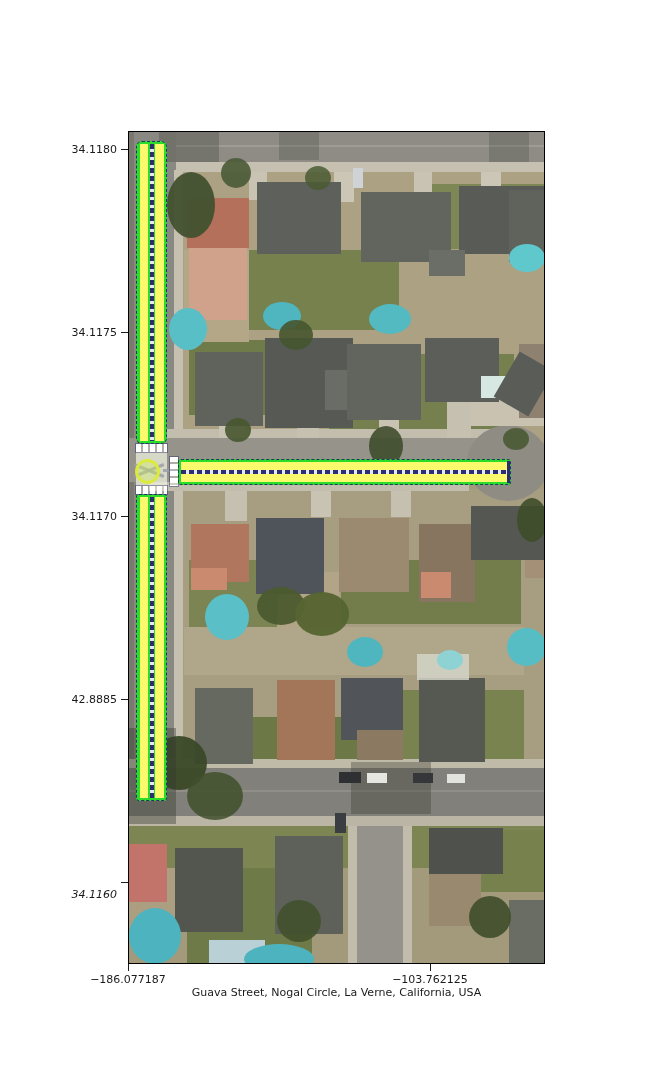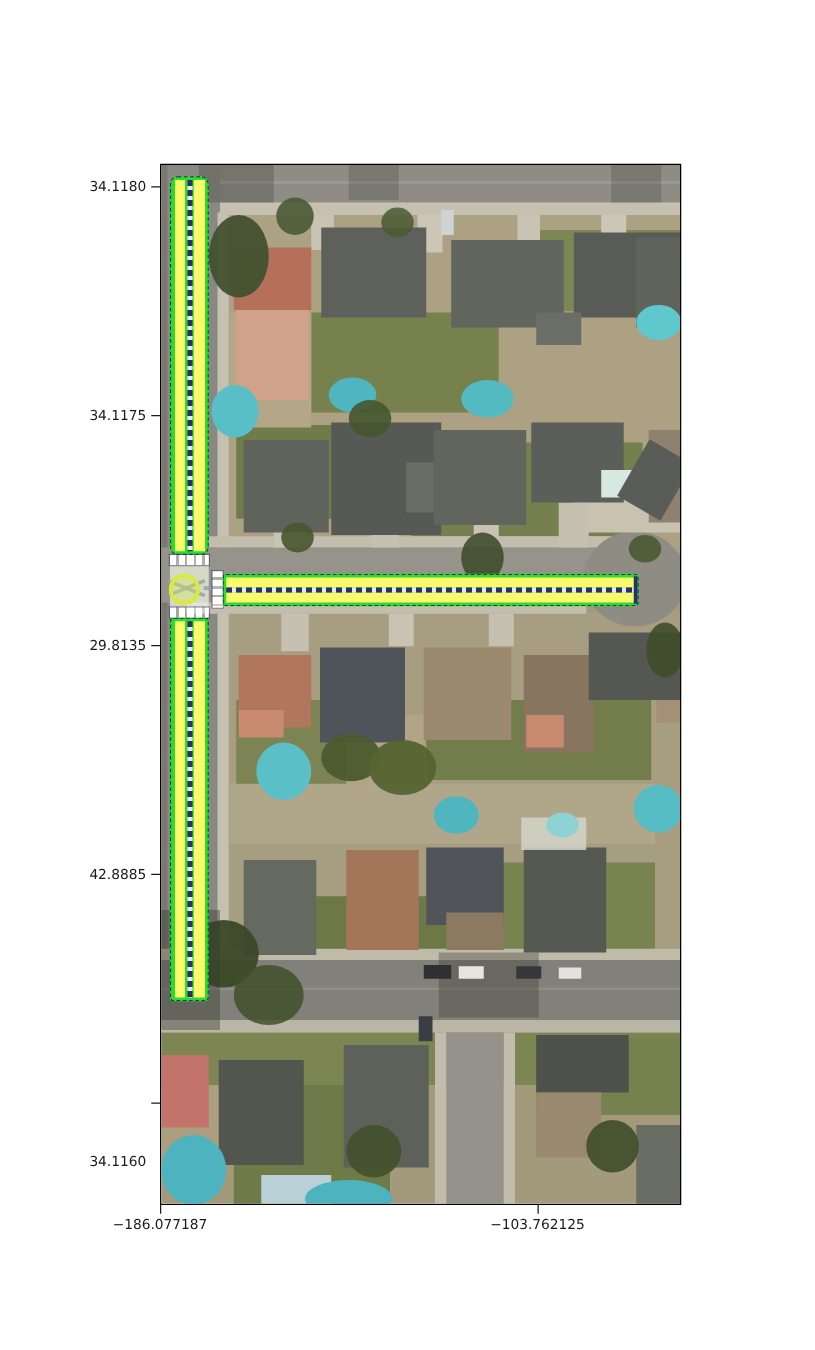--- a/index.html
+++ b/index.html
@@ -175,23 +175,24 @@
         <div class="s wbarv" style="left: 7px; top: 354px; width: 31px; height: 8px;"></div>
         <div class="s wbarh" style="left: 41px; top: 325px; width: 8px; height: 29px;"></div>
       </div>
   </div>
   <div id="axes">
       <div class="ytick-line" style="left: 121px; top: 148.5px;"></div>
       <div class="ytick-label" style="top: 141.5px;">34.1180</div>
       <div class="ytick-line" style="left: 121px; top: 331.5px;"></div>
       <div class="ytick-label" style="top: 324.5px;">34.1175</div>
       <div class="ytick-line" style="left: 121px; top: 515.5px;"></div>
-      <div class="ytick-label" style="top: 508.5px;">29.8135</div>
+      <div class="ytick-label" style="top: 508.5px;">34.1170</div>
       <div class="ytick-line" style="left: 121px; top: 698.5px;"></div>
       <div class="ytick-label" style="top: 691.5px;">42.8885</div>
       <div class="ytick-line" style="left: 121px; top: 881.5px;"></div>
-      <div class="ytick-label" style="top: 922px;">34.1160</div>
+      <div class="ytick-label" style="top: 887px; font-style: italic;">34.1160</div>
       <div class="xtick-line" style="left: 127.5px; top: 964px;"></div>
       <div class="xtick-label" style="left: 58px; top: 972px;">−186.077187</div>
       <div class="xtick-line" style="left: 429.5px; top: 964px;"></div>
       <div class="xtick-label" style="left: 360px; top: 972px;">−103.762125</div>
     </div>
+  <div class="caption">Guava Street, Nogal Circle, La Verne, California, USA</div>
 </div>
 
 </body></html>

